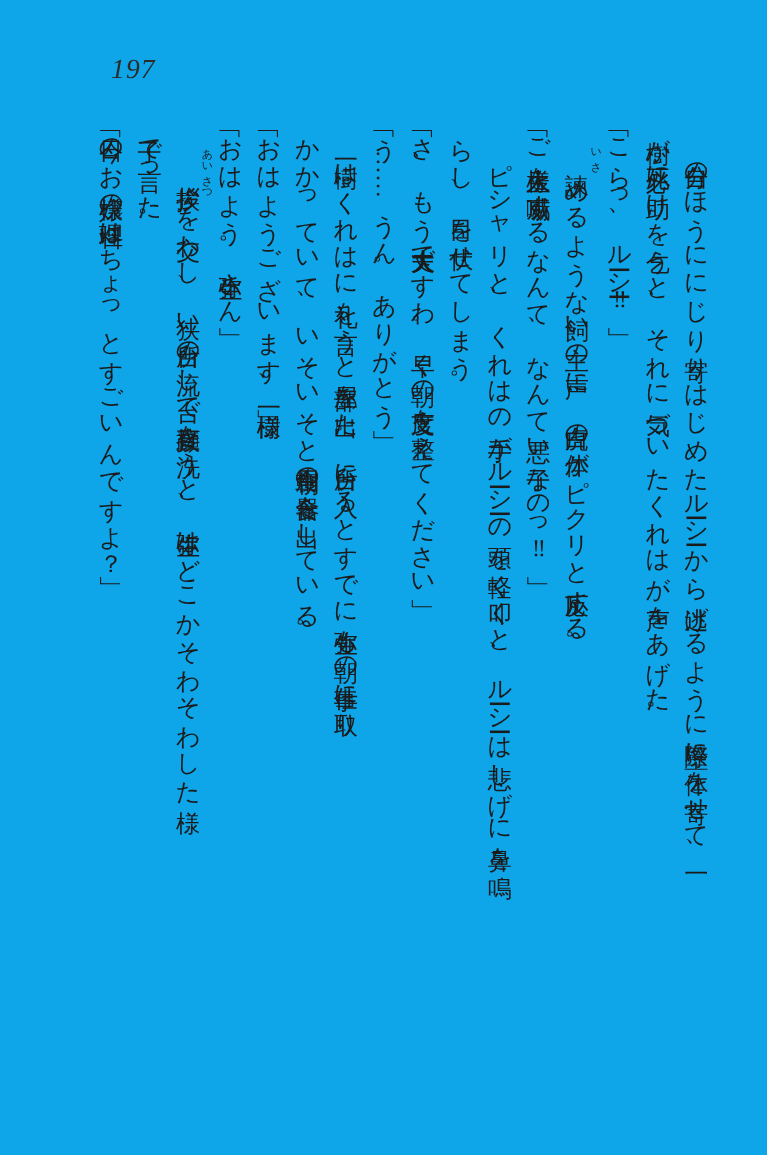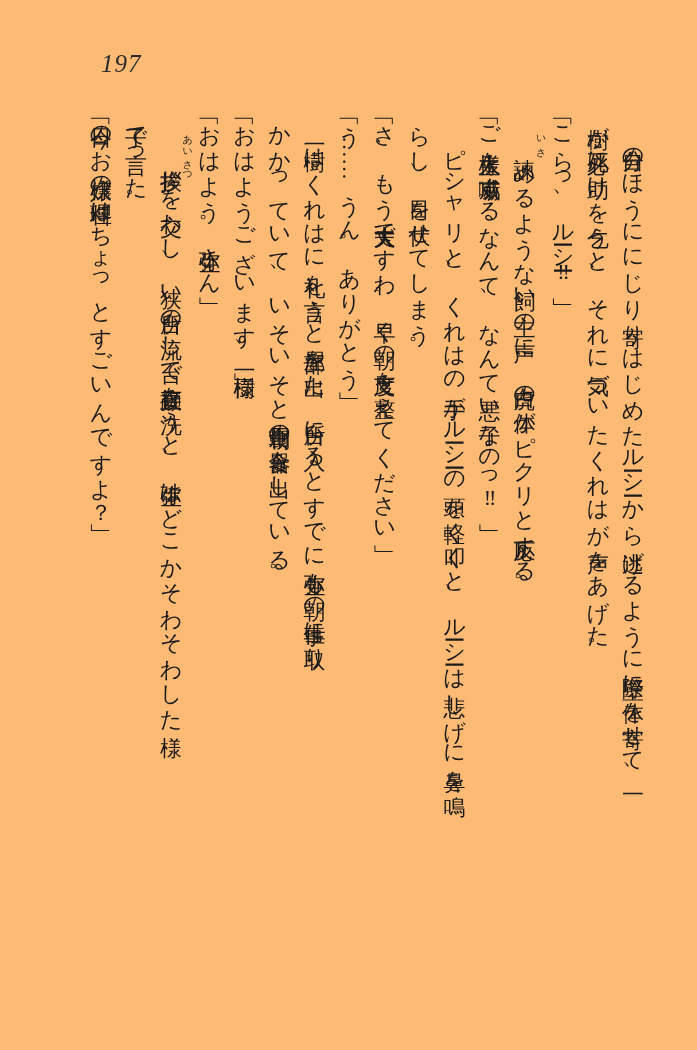--- a/index.html
+++ b/index.html
@@ -4,21 +4,21 @@
 <style>
   html, body {
     margin: 0;
     padding: 0;
     background: #ffffff;
   }
   .page {
     position: relative;
     width: 697px;
     height: 1050px;
-    background: #fdba74;
+    background: #0ea5e9;
     overflow: hidden;
   }
   .page-number {
     position: absolute;
     top: 50px;
     left: 101px;
     font-family: "Liberation Serif", "DejaVu Serif", serif;
     font-style: italic;
     font-size: 25px;
     color: #2b2b2b;

